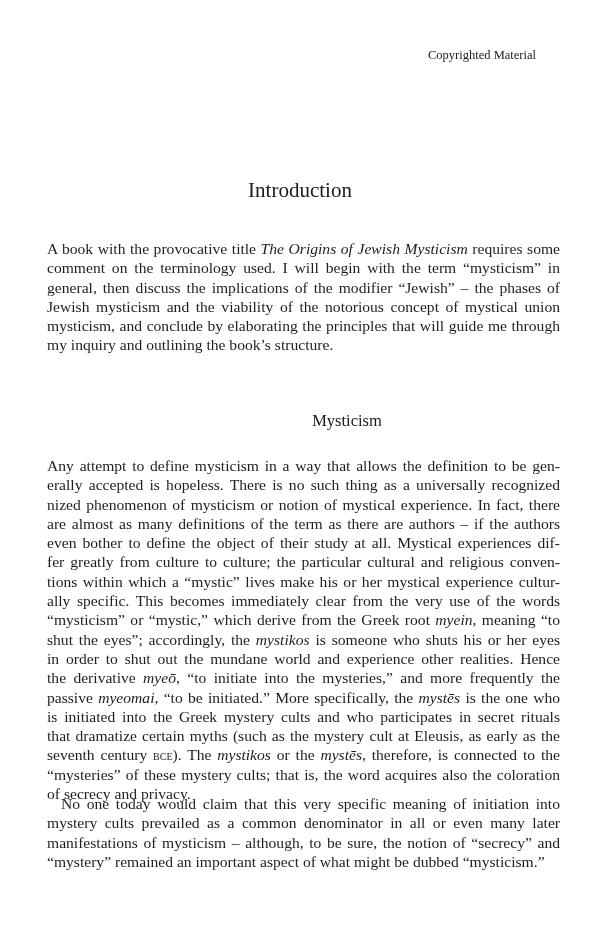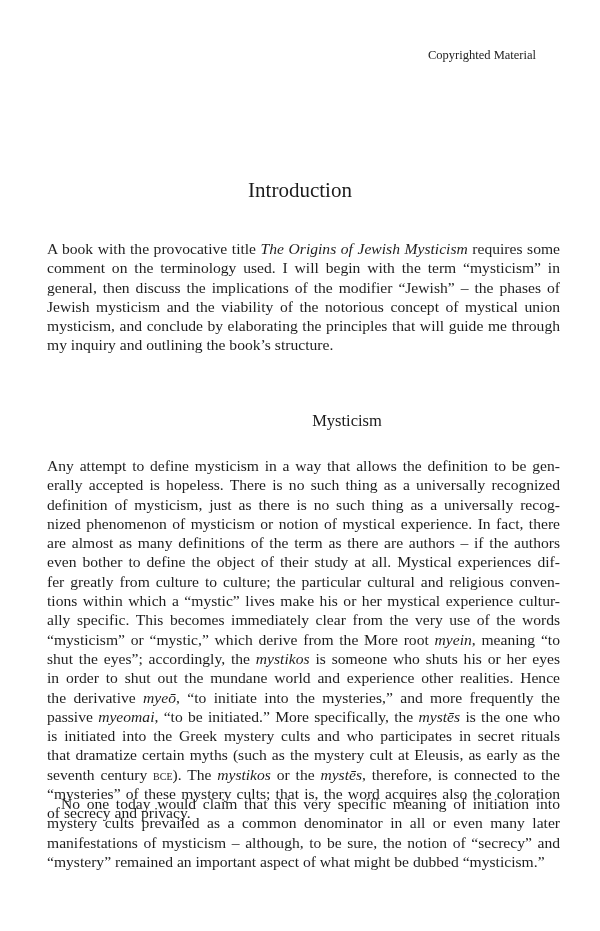--- a/index.html
+++ b/index.html
@@ -50,28 +50,27 @@
     <span class="line"><span>Jewish mysticism and the viability of the notorious concept of mystical union</span></span>
     <span class="line"><span>mysticism, and conclude by elaborating the principles that will guide me through</span></span>
     <span class="line last"><span>my inquiry and outlining the book’s structure.</span></span>
   </div>
 
 <h2 class="section-title">Mysticism</h2>
 
 <div class="para" id="p2">
     <span class="line"><span>Any attempt to define mysticism in a way that allows the definition to be gen-</span></span>
     <span class="line"><span>erally accepted is hopeless. There is no such thing as a universally recognized</span></span>
-    <span class="line"><span>definition of mysticism, just as there is no such thing as a universally recog-</span></span>
     <span class="line"><span>nized phenomenon of mysticism or notion of mystical experience. In fact, there</span></span>
     <span class="line"><span>are almost as many definitions of the term as there are authors – if the authors</span></span>
     <span class="line"><span>even bother to define the object of their study at all. Mystical experiences dif-</span></span>
     <span class="line"><span>fer greatly from culture to culture; the particular cultural and religious conven-</span></span>
     <span class="line"><span>tions within which a “mystic” lives make his or her mystical experience cultur-</span></span>
     <span class="line"><span>ally specific. This becomes immediately clear from the very use of the words</span></span>
-    <span class="line"><span>“mysticism” or “mystic,” which derive from the More root </span><i>myein</i><span>, meaning “to</span></span>
+    <span class="line"><span>“mysticism” or “mystic,” which derive from the Greek root </span><i>myein</i><span>, meaning “to</span></span>
     <span class="line"><span>shut the eyes”; accordingly, the </span><i>mystikos</i><span> is someone who shuts his or her eyes</span></span>
     <span class="line"><span>in order to shut out the mundane world and experience other realities. Hence</span></span>
     <span class="line"><span>the derivative </span><i>myeō</i><span>, “to initiate into the mysteries,” and more frequently the</span></span>
     <span class="line"><span>passive </span><i>myeomai</i><span>, “to be initiated.” More specifically, the </span><i>mystēs</i><span> is the one who</span></span>
     <span class="line"><span>is initiated into the Greek mystery cults and who participates in secret rituals</span></span>
     <span class="line"><span>that dramatize certain myths (such as the mystery cult at Eleusis, as early as the</span></span>
     <span class="line"><span>seventh century </span><span class="sc">bce</span><span>). The </span><i>mystikos</i><span> or the </span><i>mystēs</i><span>, therefore, is connected to the</span></span>
     <span class="line"><span>“mysteries” of these mystery cults; that is, the word acquires also the coloration</span></span>
     <span class="line last"><span>of secrecy and privacy.</span></span>
   </div>

